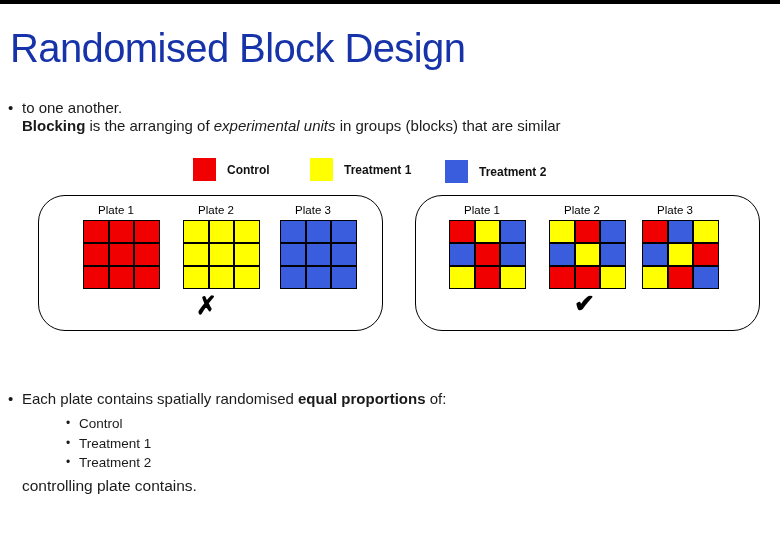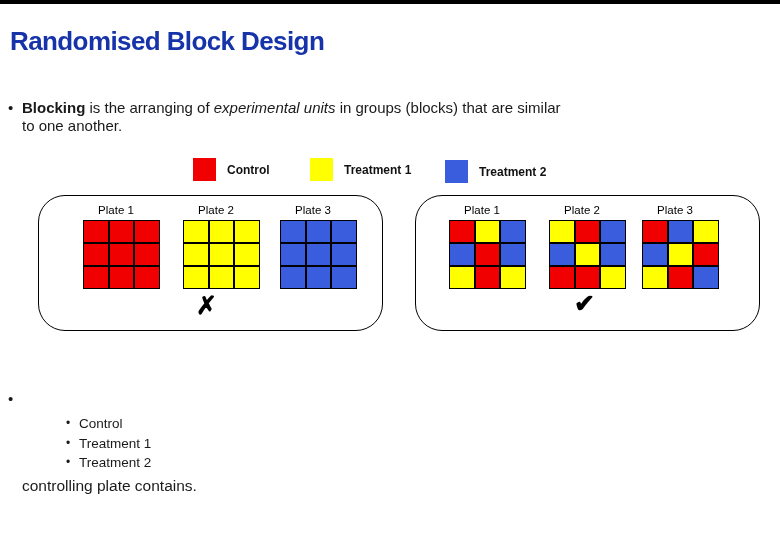--- a/index.html
+++ b/index.html
@@ -6,21 +6,21 @@
   html, body {
     width:780px; height:540px; background:#ffffff;
     font-family:"Liberation Sans", sans-serif; color:#1a1a1a;
     overflow:hidden; position:relative;
   }
   .abs { position:absolute; }
 
   #top-bar { left:0; top:0; width:780px; height:4px; background:#000; }
 
   #title {
-    left:10px; top:26px; font-size:26px; font-weight:bold;
+    left:10px; top:26px; font-size:40px; font-weight:normal;
     color:#1733a9; letter-spacing:-0.6px; white-space:nowrap;
   }
 
   .bullet-row { display:flex; font-size:15px; line-height:17.5px; }
   .bullet-dot { width:14px; flex:none; }
   #bullet1 { left:8px; top:99px; width:700px; }
   .b-bold { font-weight:bold; }
   .b-italic { font-style:italic; }
 
   .legend-item { position:absolute; display:flex; align-items:center; gap:11px; }
@@ -49,24 +49,24 @@
 </head>
 <body>
 
 <div id="top-bar" class="abs"></div>
 
 <div id="title" class="abs">Randomised Block Design</div>
 
 <div id="bullet1" class="abs bullet-row">
   <span class="bullet-dot">•</span>
   <div>
+    <div>to one another.</div>
     <div>
       <span class="b-bold">Blocking</span><span> is the arranging of </span><span class="b-italic">experimental units</span><span> in groups (blocks) that are similar</span>
     </div>
-    <div>to one another.</div>
   </div>
 </div>
 
 <div class="legend-item" style="left:193px; top:158px;">
   <span class="legend-swatch" style="background: rgb(240, 0, 0);"></span>
   <span class="legend-label">Control</span>
 </div>
 <div class="legend-item" style="left:310px; top:158px;">
   <span class="legend-swatch" style="background: rgb(255, 255, 0);"></span>
   <span class="legend-label">Treatment 1</span>
@@ -163,20 +163,23 @@
         <div style="background: rgb(255, 255, 0);"></div>
         <div style="background: rgb(240, 0, 0);"></div>
         <div style="background: rgb(58, 93, 222);"></div>
       </div>
   </div>
   <div class="verdict" style="left:158px; top:95px;">✔</div>
 </div>
 
 <div id="bullet2" class="abs bullet-row">
   <span class="bullet-dot">•</span>
+  <div>
+    <span>Each plate contains spatially randomised </span><span class="b-bold">equal proportions</span><span> of:</span>
+  </div>
 </div>
 
 <div id="sub-bullets" class="abs">
   <div class="sub-bullet">
     <span class="sub-dot">•</span>
     <span>Control</span>
   </div>
   <div class="sub-bullet">
     <span class="sub-dot">•</span>
     <span>Treatment 1</span>

